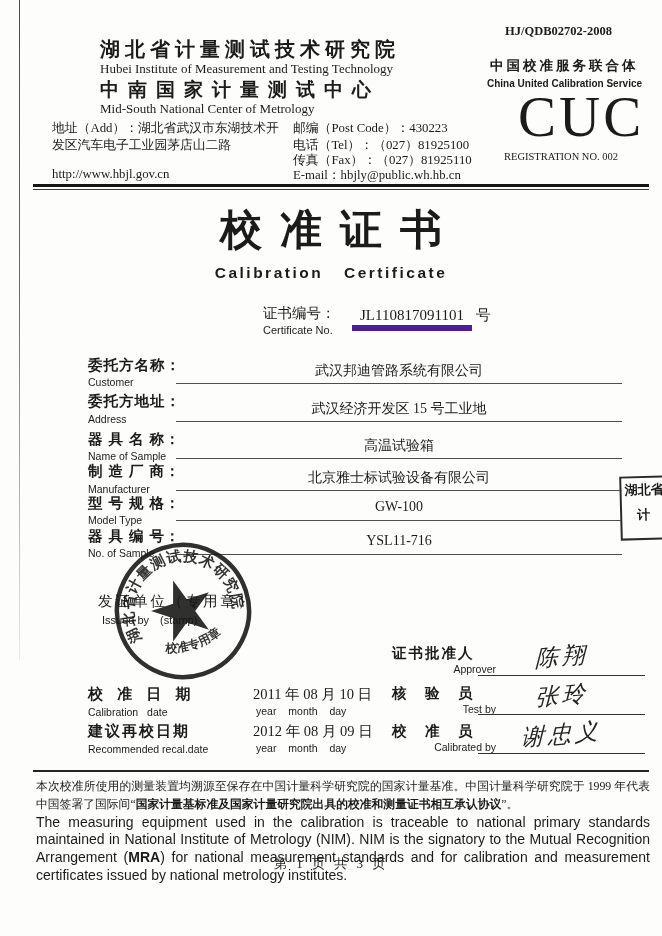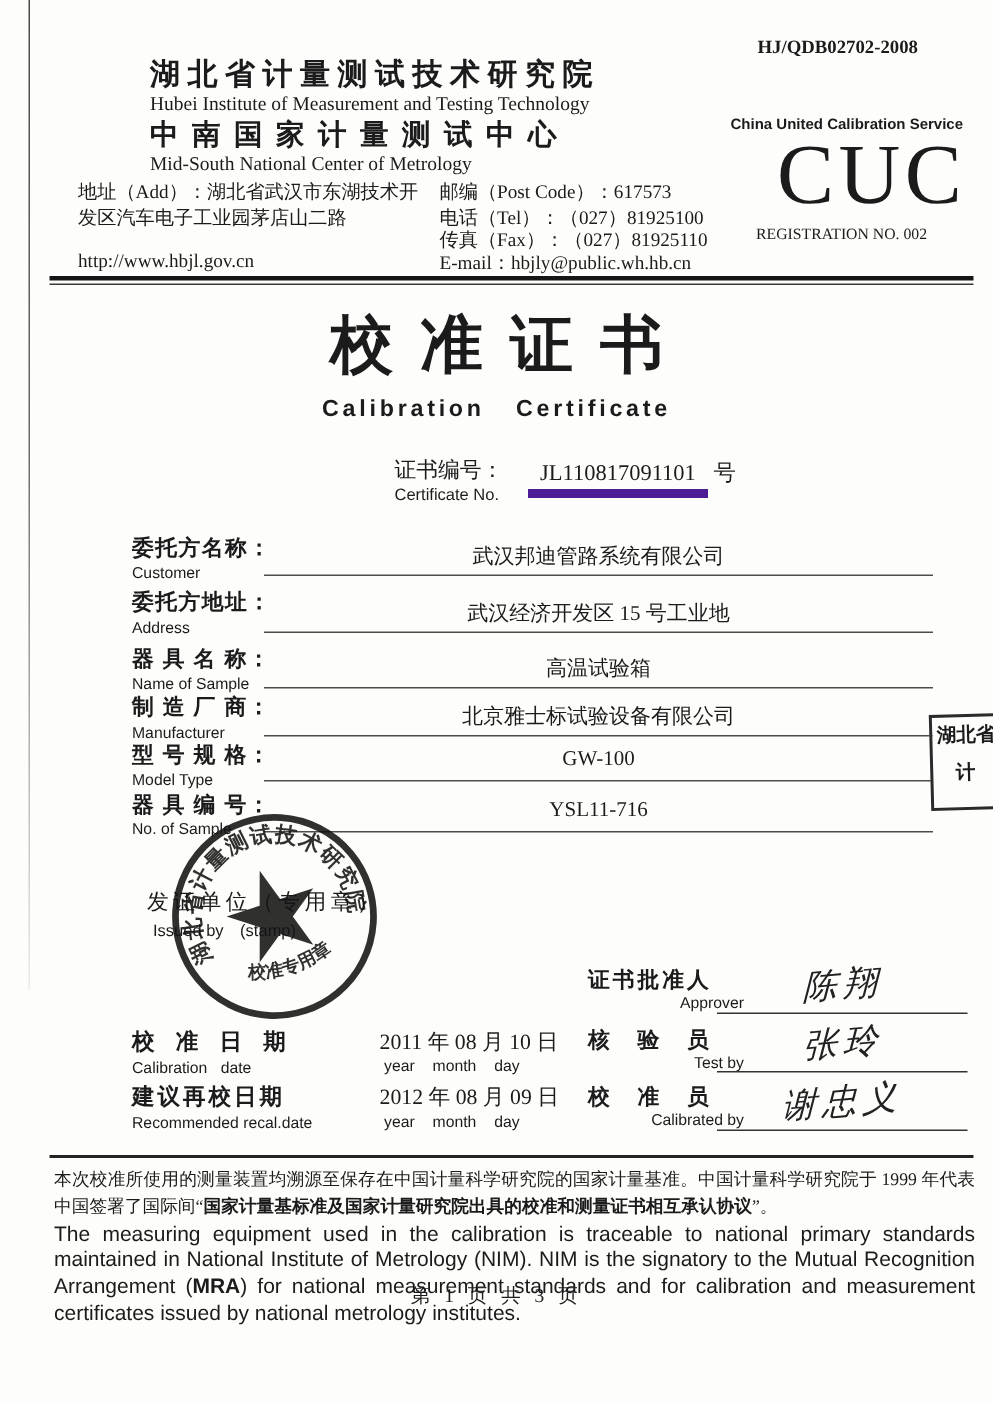--- a/index.html
+++ b/index.html
@@ -91,28 +91,29 @@
 <div id="page">
 
   <div class="abs scan-line"></div>
 
   <div class="abs inst-cn sans">湖北省计量测试技术研究院</div>
   <div class="abs inst-en serif">Hubei Institute of Measurement and Testing Technology</div>
   <div class="abs center-cn sans">中南国家计量测试中心</div>
   <div class="abs center-en serif">Mid-South National Center of Metrology</div>
 
   <div class="abs doc-code serif">HJ/QDB02702-2008</div>
+  <div class="abs cuc-cn sans">中国校准服务联合体</div>
   <div class="abs cuc-en sans">China United Calibration Service</div>
   <div class="abs cuc-logo serif">CUC</div>
   <div class="abs cuc-reg serif">REGISTRATION NO. 002</div>
 
   <div class="abs addr addr-l1 serif">地址（Add）：湖北省武汉市东湖技术开</div>
   <div class="abs addr addr-l2 serif">发区汽车电子工业园茅店山二路</div>
   <div class="abs addr addr-web serif">http://www.hbjl.gov.cn</div>
-  <div class="abs addr addr-r1 serif">邮编（Post Code）：617573</div>
+  <div class="abs addr addr-r1 serif">邮编（Post Code）：430223</div>
   <div class="abs addr addr-r2 serif">电话（Tel）：（027）81925100</div>
   <div class="abs addr addr-r3 serif">传真（Fax）：（027）81925110</div>
   <div class="abs addr addr-r4 serif">E-mail：hbjly@public.wh.hb.cn</div>
 
   <div class="abs rule-thick"></div>
   <div class="abs rule-thin"></div>
 
   <div class="abs title-cn serif">校准证书</div>
   <div class="abs title-en sans">Calibration  Certificate</div>
 

